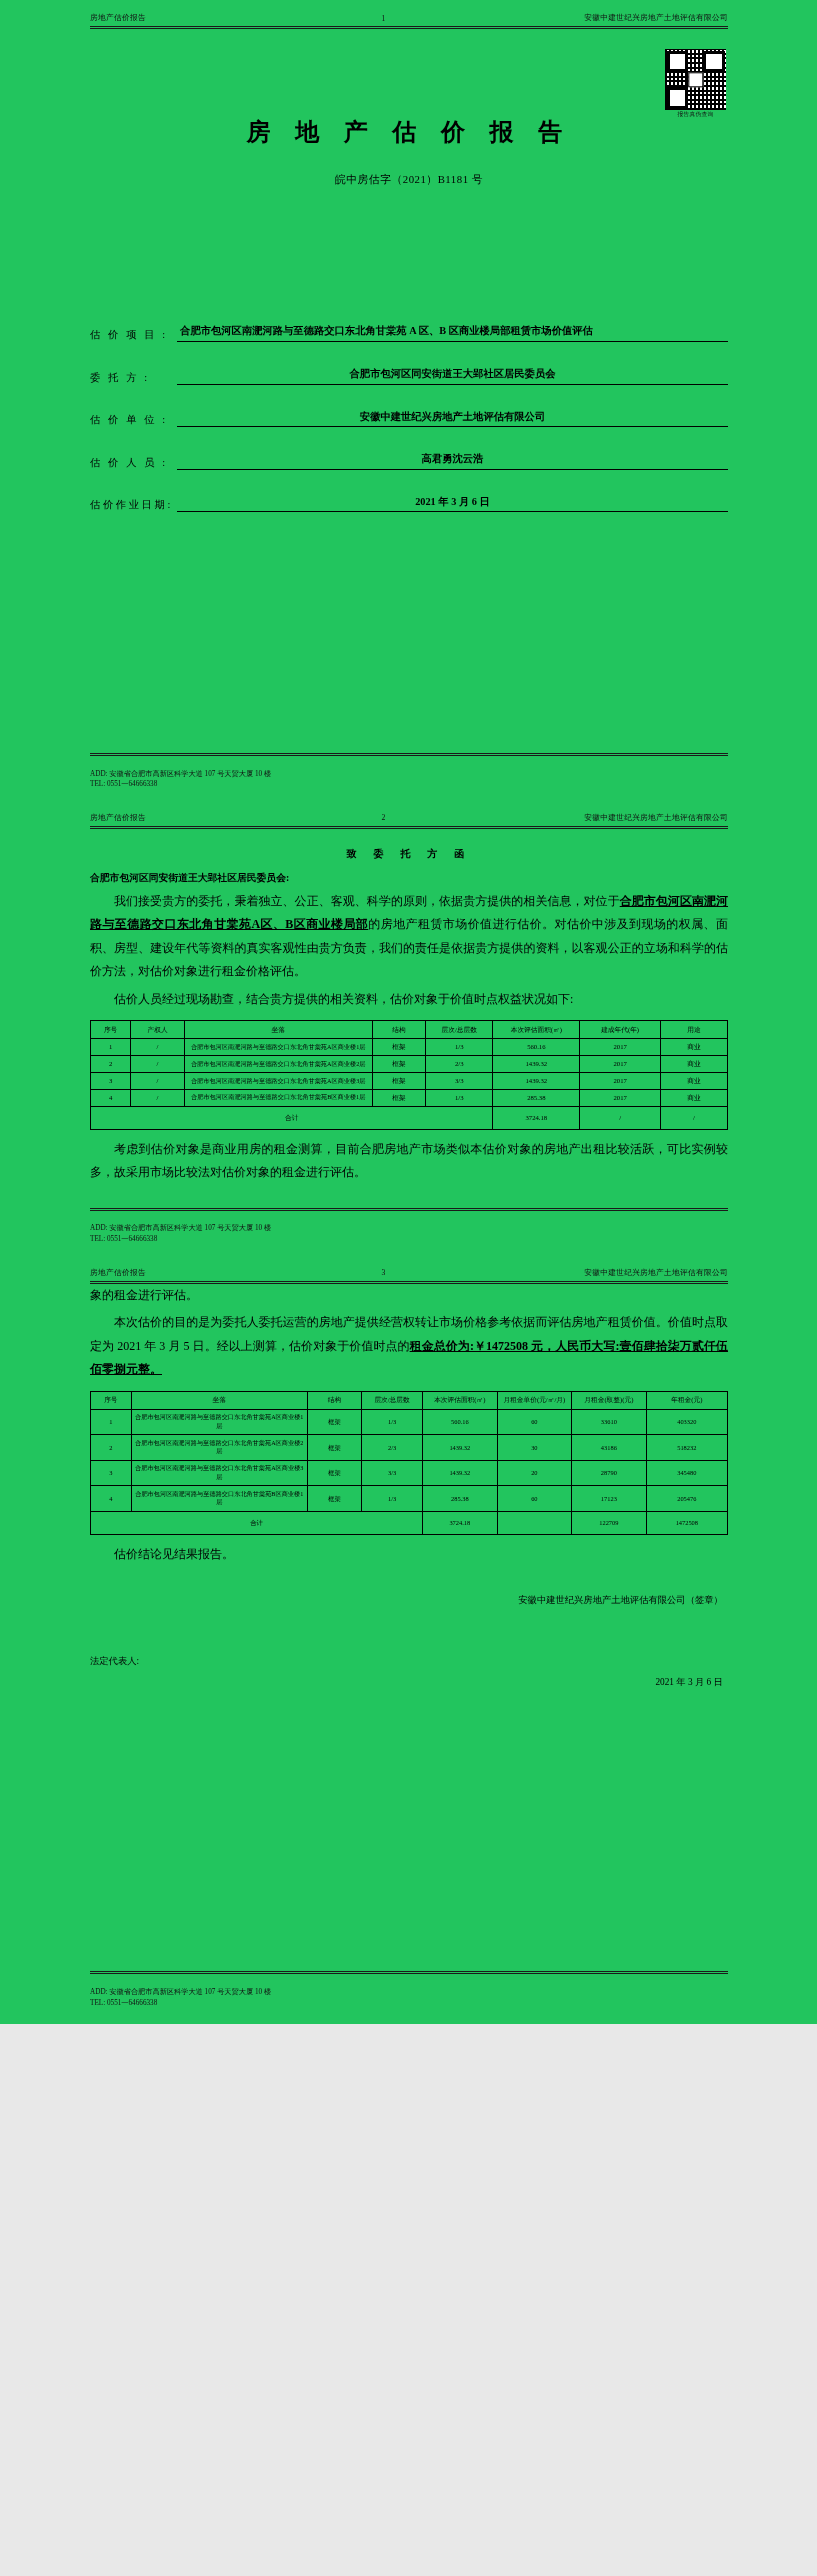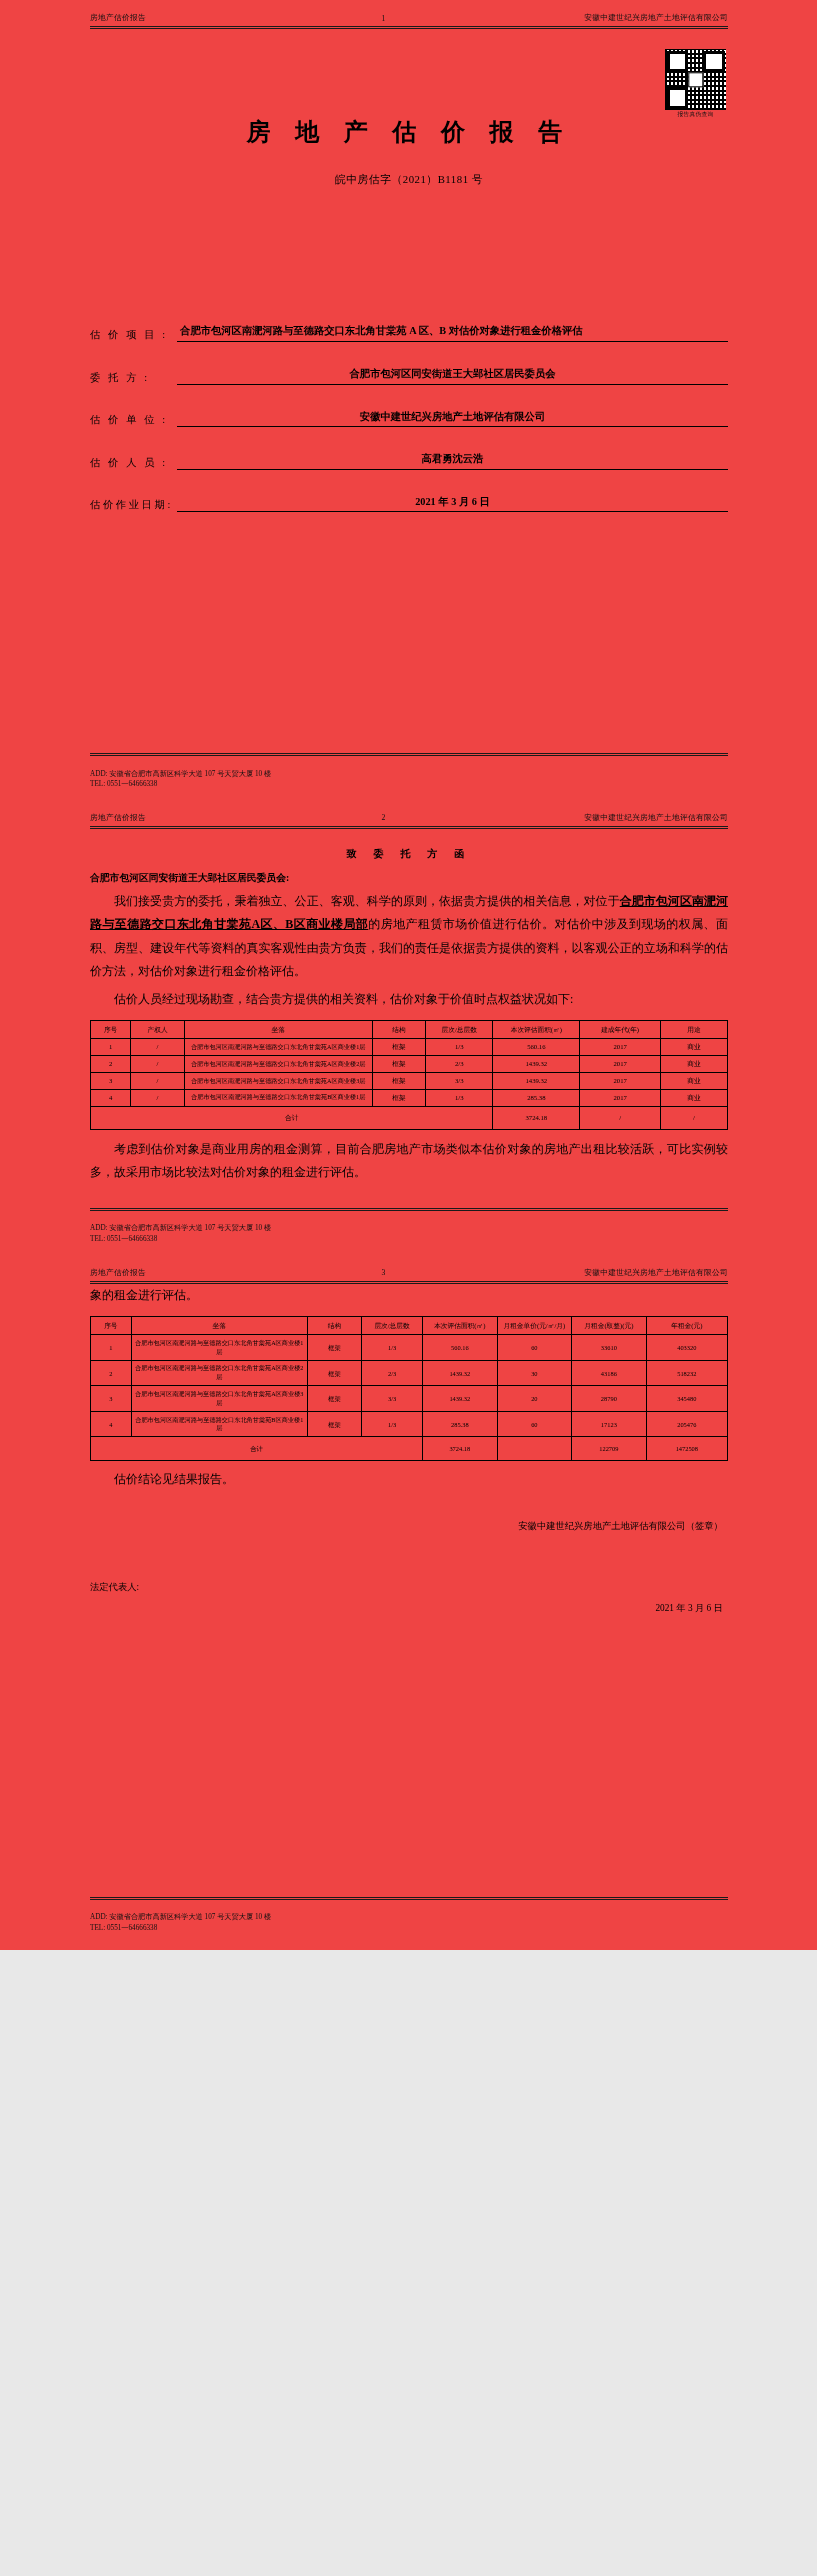--- a/index.html
+++ b/index.html
@@ -9,21 +9,21 @@
     font-family: "Liberation Serif", "DejaVu Serif", serif;
   }
   .page-stack {
     width: 818px;
     margin: 0 auto;
     background: #ffffff;
   }
   .page {
     position: relative;
     width: 818px;
-    background: #ef4444;
+    background: #22c55e;
     box-sizing: border-box;
     padding: 0 90px;
   }
   
   .run-head {
     display: flex;
     align-items: center;
     justify-content: space-between;
     font-size: 7.7px;
     color: #111;
@@ -247,21 +247,21 @@
       </div>
       <div class="qr-caption">报告真伪查询</div>
     </div>
 
     <div class="doc-title">房 地 产 估 价 报 告</div>
     <div class="doc-subtitle">皖中房估字（2021）B1181 号</div>
 
     <div class="cover-fields">
       <div class="cf-row">
         <div class="cf-label">估 价 项 目 :</div>
-        <div class="cf-value two-line">合肥市包河区南淝河路与至德路交口东北角甘棠苑 A 区、B 对估价对象进行租金价格评估</div>
+        <div class="cf-value two-line">合肥市包河区南淝河路与至德路交口东北角甘棠苑 A 区、B 区商业楼局部租赁市场价值评估</div>
       </div>
       <div class="cf-row">
         <div class="cf-label">委 托 方 :</div>
         <div class="cf-value center">合肥市包河区同安街道王大郢社区居民委员会</div>
       </div>
       <div class="cf-row">
         <div class="cf-label">估 价 单 位 :</div>
         <div class="cf-value center">安徽中建世纪兴房地产土地评估有限公司</div>
       </div>
       <div class="cf-row">
@@ -381,20 +381,21 @@
   <div class="page" style="padding-bottom:15.5px;">
     <div class="run-head">
       <div class="rh-left">房地产估价报告</div>
       <div class="rh-mid">3</div>
       <div class="rh-right">安徽中建世纪兴房地产土地评估有限公司</div>
     </div>
     <div class="double-rule"></div>
 
     <p class="body" style="text-indent:0;">象的租金进行评估。</p>
 
+    <p class="body"><span>本次估价的目的是为委托人委托运营的房地产提供经营权转让市场价格参考依据而评估房地产租赁价值。价值时点取定为 2021 年 3 月 5 日。经以上测算，估价对象于价值时点的</span><span class="amount-strong">租金总价为:￥1472508 元，人民币大写:壹佰肆拾柒万贰仟伍佰零捌元整。</span></p>
 
     <table class="grid tbl2">
       <thead>
         <tr>
           <th style="width:6%">序号</th>
           <th style="width:26%">坐落</th>
           <th style="width:8%">结构</th>
           <th style="width:9%">层次/总层数</th>
           <th style="width:11%">本次评估面积(㎡)</th>
           <th style="width:11%">月租金单价(元/㎡/月)</th>

